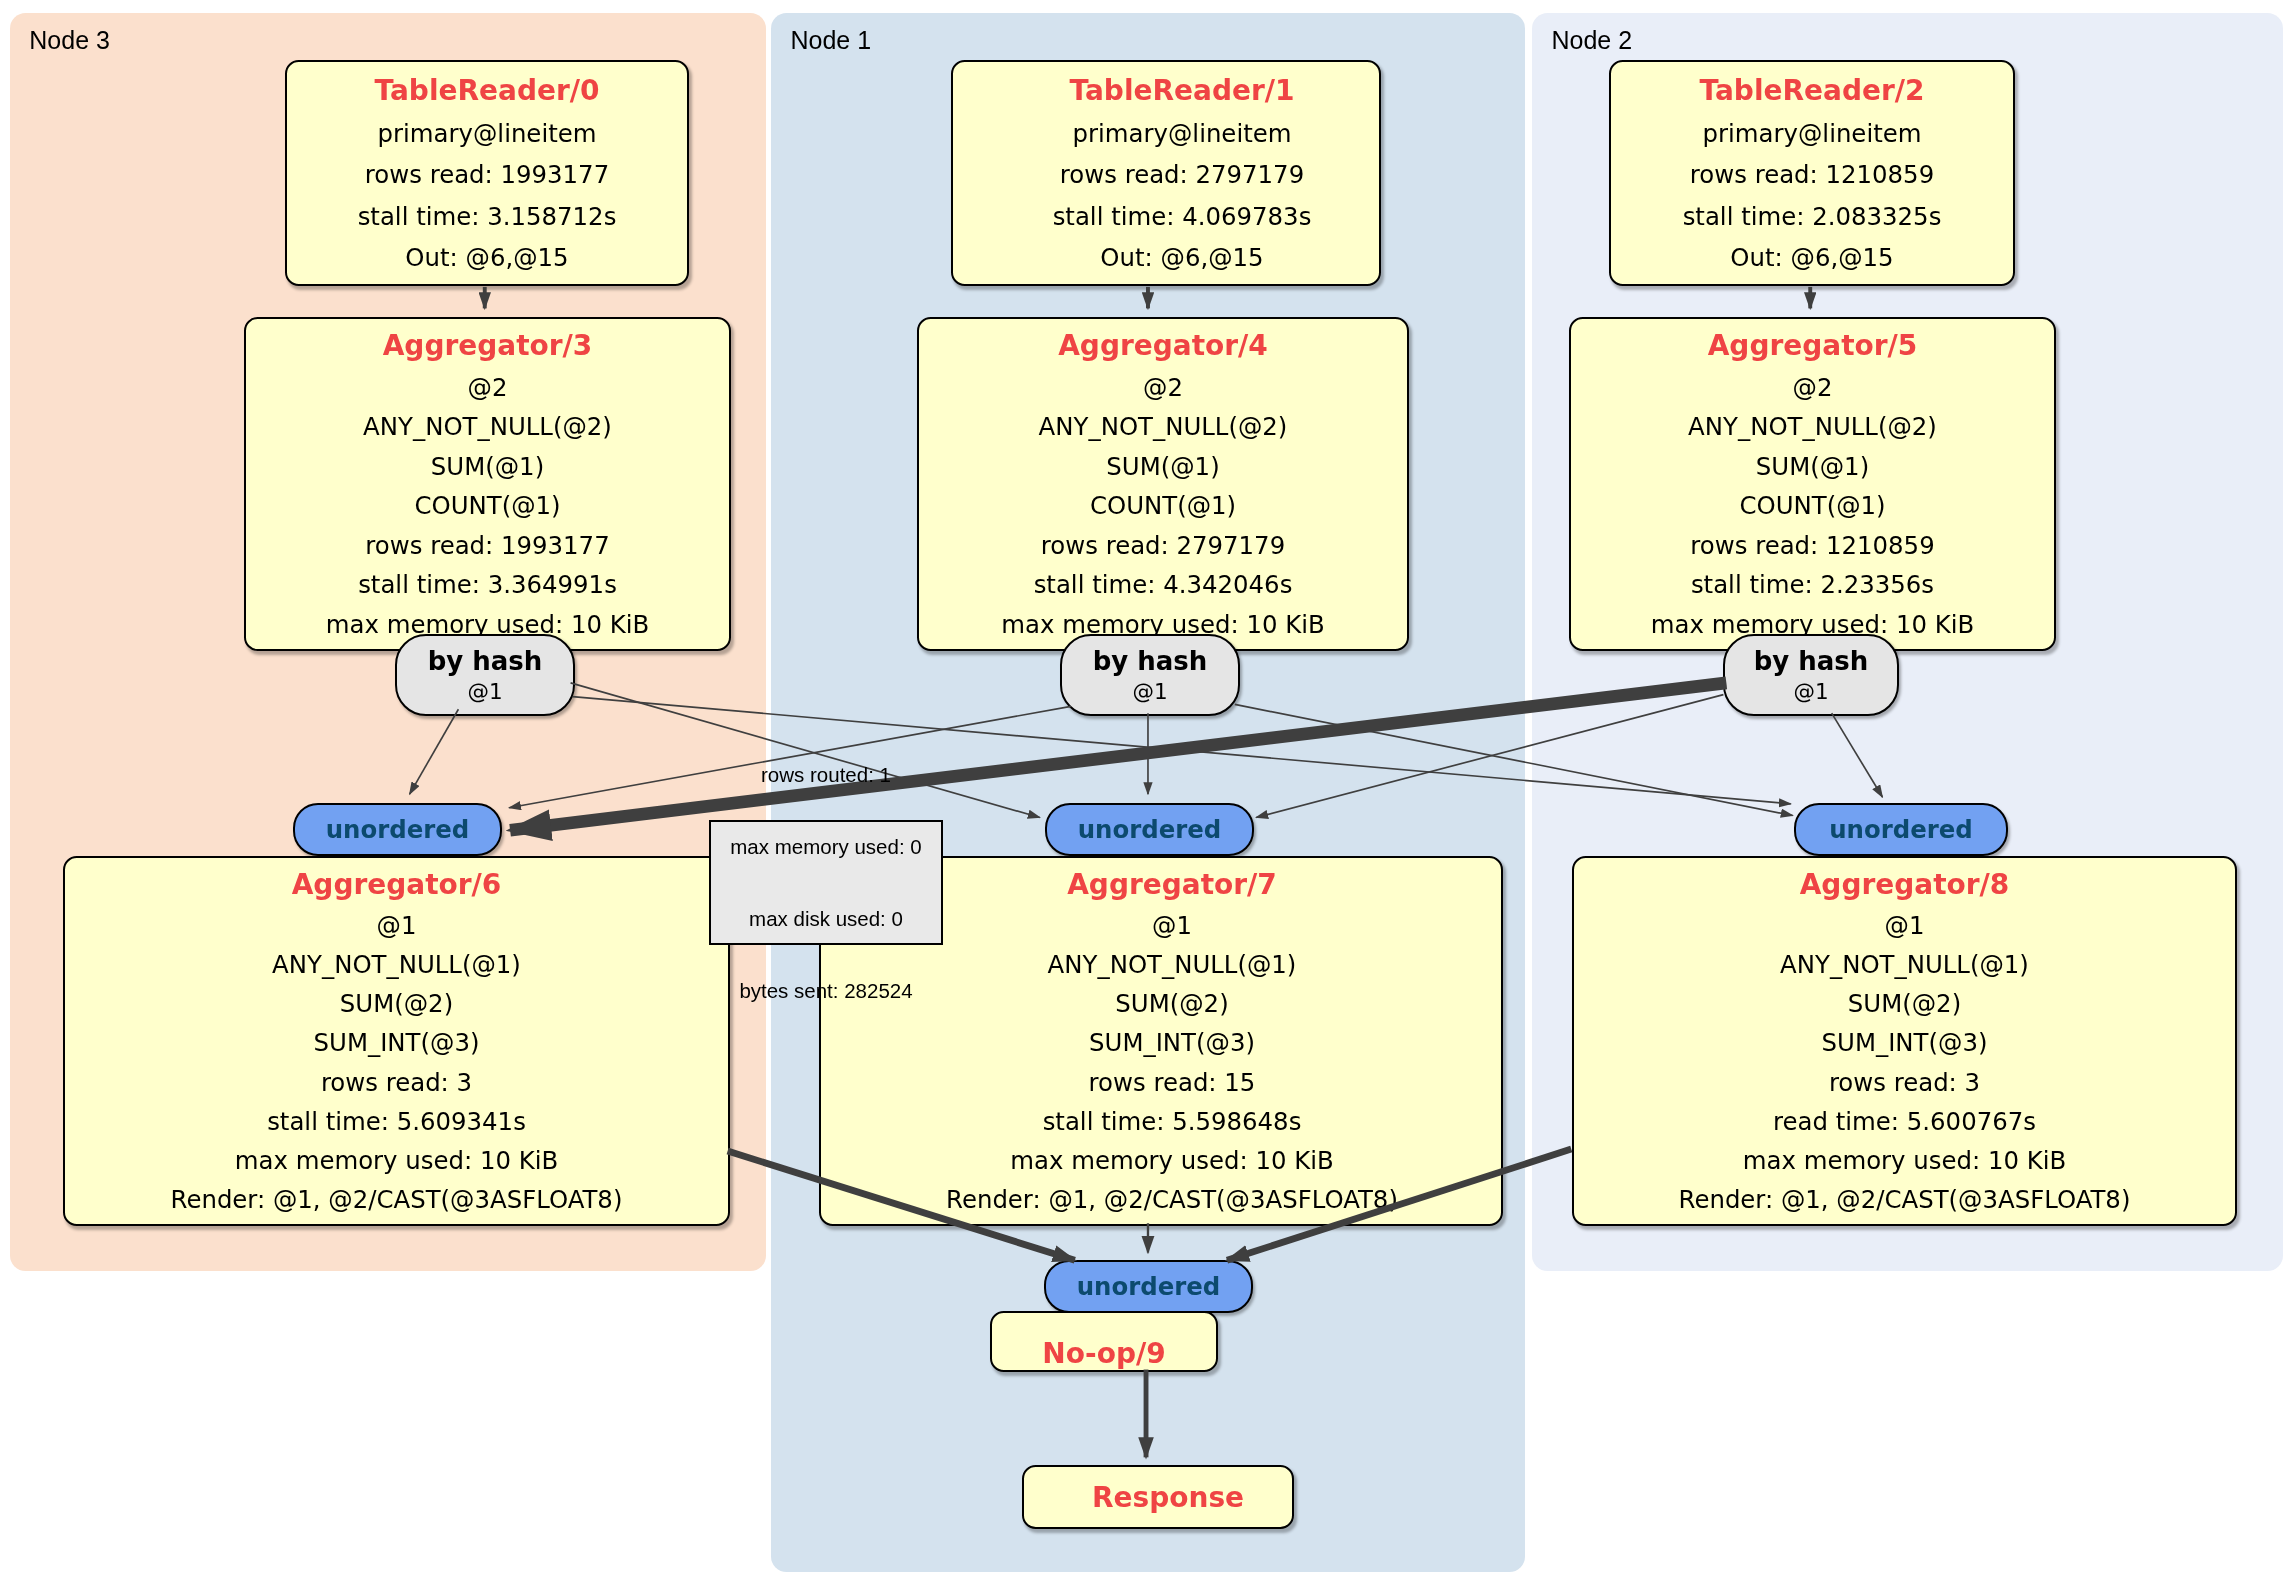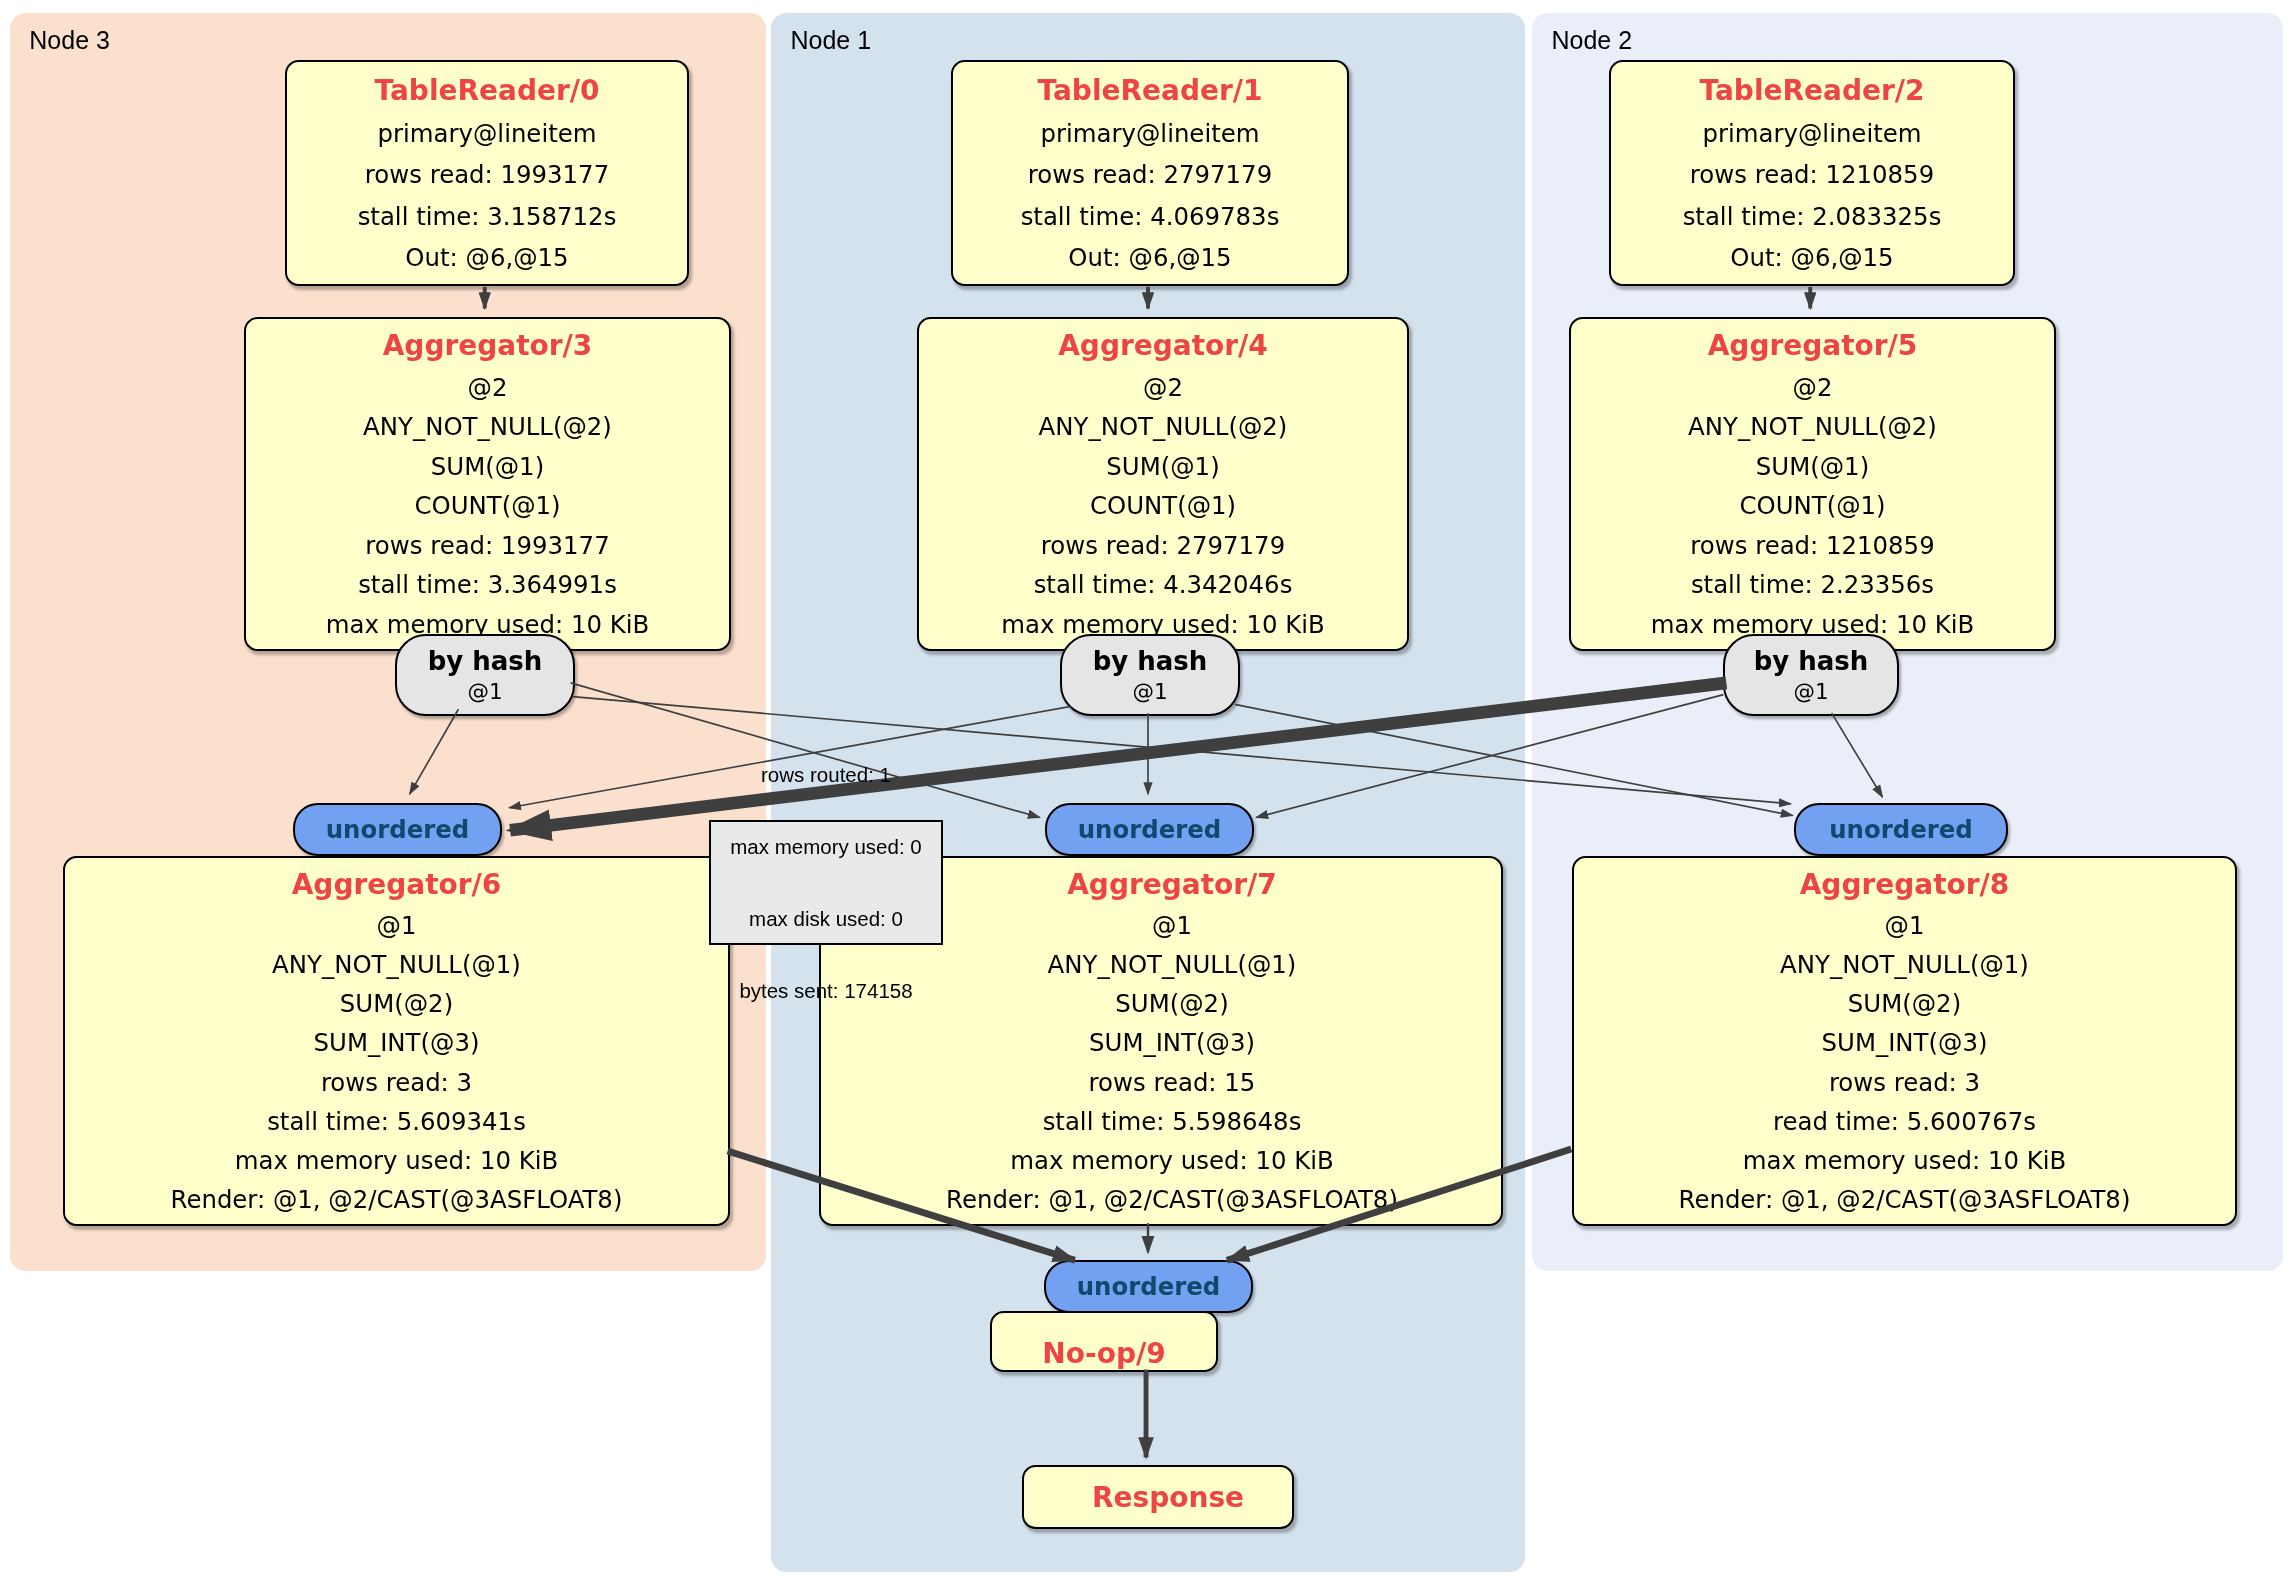--- a/index.html
+++ b/index.html
@@ -42,21 +42,21 @@
     <div class="panel-label">Node 2</div>
   </div>
 
   <div class="pbox" style="left:285px;top:60px;width:400px;height:222px;">
     <div class="title">TableReader/0</div>
     <div class="ln">primary@lineitem</div>
     <div class="ln">rows read: 1993177</div>
     <div class="ln">stall time: 3.158712s</div>
     <div class="ln">Out: @6,@15</div>
   </div>
-  <div class="pbox" style="left:951px;top:60px;width:394px;height:222px;">
+  <div class="pbox" style="left:951px;top:60px;width:394px;height:222px;padding-left:32px;">
     <div class="title">TableReader/1</div>
     <div class="ln">primary@lineitem</div>
     <div class="ln">rows read: 2797179</div>
     <div class="ln">stall time: 4.069783s</div>
     <div class="ln">Out: @6,@15</div>
   </div>
   <div class="pbox" style="left:1609px;top:60px;width:402px;height:222px;">
     <div class="title">TableReader/2</div>
     <div class="ln">primary@lineitem</div>
     <div class="ln">rows read: 1210859</div>
@@ -192,17 +192,17 @@
     <line x1="746" y1="1180" x2="1102" y2="1292" stroke="#3f3f3f" stroke-width="7" marker-end="url(#aBig)"></line>
     <line x1="1177" y1="1254" x2="1177" y2="1284" stroke="#3f3f3f" stroke-width="2.4" marker-end="url(#aThin)"></line>
     <line x1="1611" y1="1178" x2="1258" y2="1292" stroke="#3f3f3f" stroke-width="7" marker-end="url(#aBig)"></line>
     <line x1="1175" y1="1404" x2="1175" y2="1494" stroke="#3f3f3f" stroke-width="5" marker-end="url(#aMed)"></line>
   </svg>
 
   <div class="tooltip">
     <div class="tl">rows routed: 1</div>
     <div class="tl">max memory used: 0</div>
     <div class="tl">max disk used: 0</div>
-    <div class="tl">bytes sent: 174158</div>
+    <div class="tl">bytes sent: 282524</div>
   </div>
 
 </div>
 
 
 </body></html>

